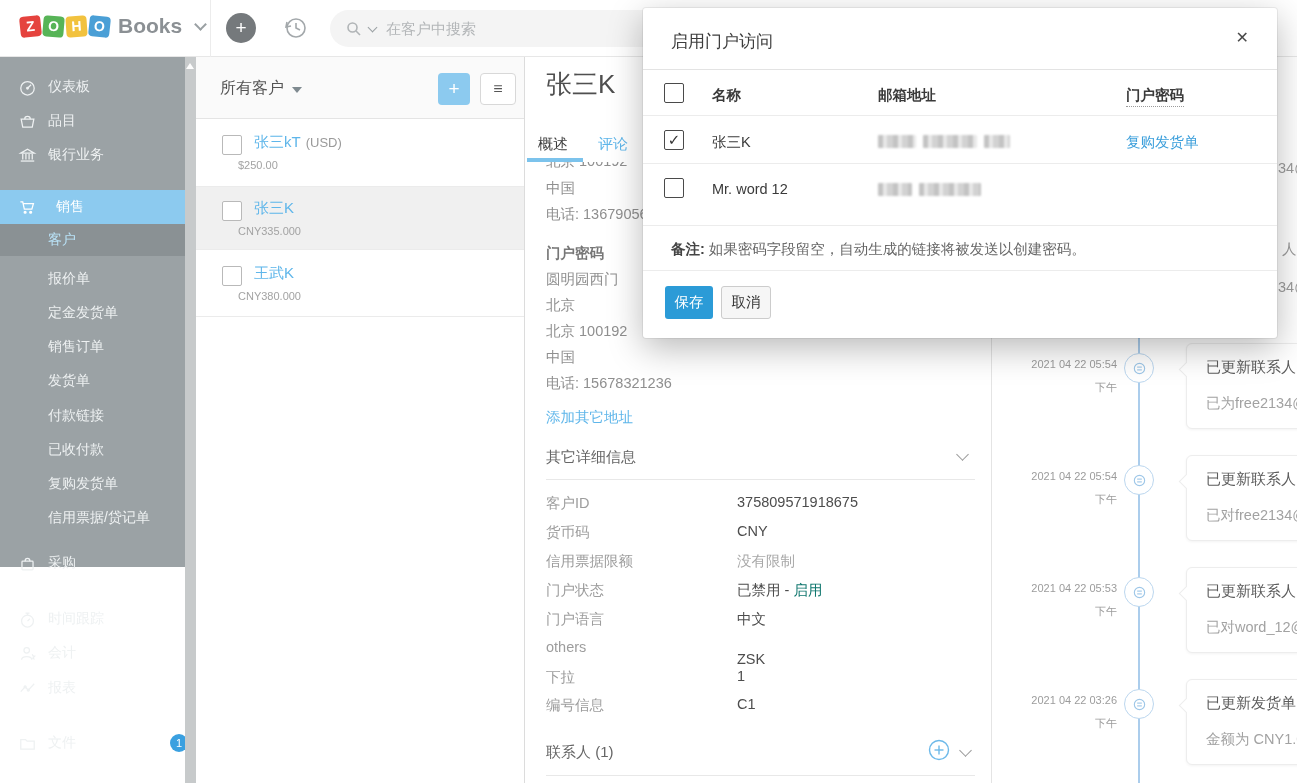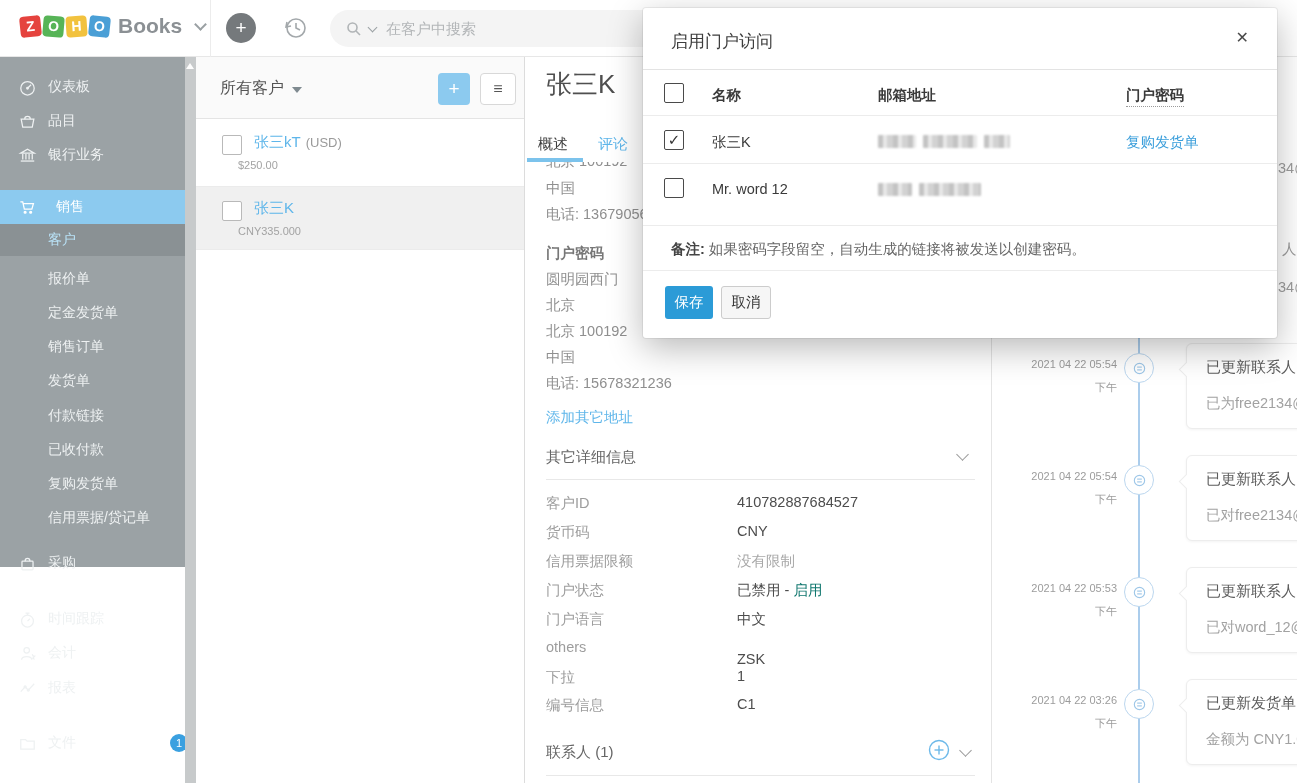--- a/index.html
+++ b/index.html
@@ -271,20 +271,25 @@
     <div class="c-row" style="top:62px;height:68px">
       <span class="cb"></span>
       <span class="c-name"><span>张三kT</span><span class="sfx">(USD)</span></span>
       <span class="c-amt">$250.00</span>
     </div>
     <div class="c-row sel" style="top:130px;height:63px">
       <span class="cb" style="top:14px"></span>
       <span class="c-name" style="top:12px">张三K</span>
       <span class="c-amt" style="top:38px">CNY335.000</span>
     </div>
+    <div class="c-row" style="top:193px;height:67px">
+      <span class="cb"></span>
+      <span class="c-name">王武K</span>
+      <span class="c-amt">CNY380.000</span>
+    </div>
   </div>
 
   <div class="maincol">
     <div class="m-title">张三K</div>
     <div class="addr clip-top" style="top:95px">北京 100192</div>
     <div class="tabs">
       <span class="tab tab-overview">概述</span>
       <span class="tab tab-comments">评论</span>
       <span class="tab-underline"></span>
     </div>
@@ -298,21 +303,21 @@
     <div class="addr" style="top:291px">中国</div>
     <div class="addr" style="top:317px">电话: 15678321236</div>
 
     <div class="m-link" style="top:351px">添加其它地址</div>
 
     <div class="sec-head" style="top:391px">其它详细信息</div>
     <span class="chev" style="left:433px;top:393px"></span>
     <div class="sec-rule" style="top:422px"></div>
 
     <div class="f-label" style="top:437px">客户ID</div>
-    <div class="f-value" style="top:437px">410782887684527</div>
+    <div class="f-value" style="top:437px">375809571918675</div>
     <div class="f-label" style="top:466px">货币码</div>
     <div class="f-value" style="top:466px">CNY</div>
     <div class="f-label" style="top:495px">信用票据限额</div>
     <div class="f-value muted" style="top:495px">没有限制</div>
     <div class="f-label" style="top:524px">门户状态</div>
     <div class="f-value" style="top:524px"><span>已禁用 - </span><span class="vlink">启用</span></div>
     <div class="f-label" style="top:553px">门户语言</div>
     <div class="f-value" style="top:553px">中文</div>
     <div class="f-label" style="top:582px">others</div>
     <div class="f-value" style="top:594px">ZSK</div>

